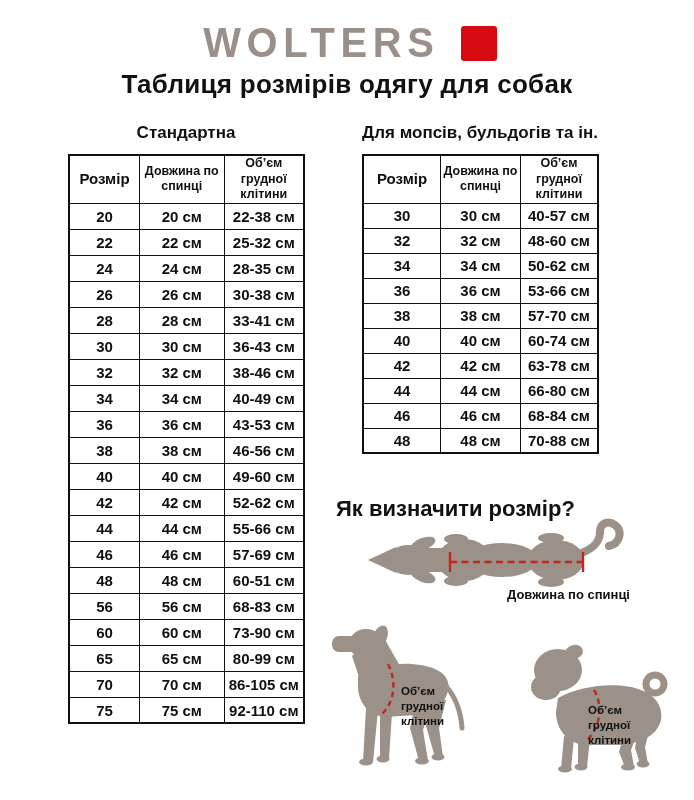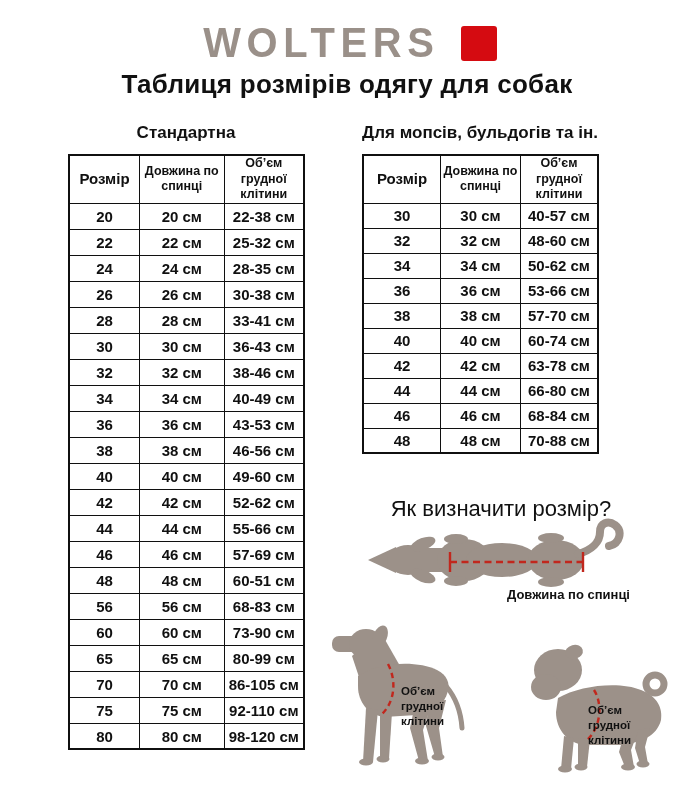--- a/index.html
+++ b/index.html
@@ -23,21 +23,21 @@
     border:1.4px solid #101010;text-align:center;vertical-align:middle;
     padding:0;font-weight:bold;color:#101010;
   }
   .size-table thead tr{height:43px;}
   .size-table.std tbody tr{height:26px;}
   .size-table.pug tbody tr{height:25px;}
   .size-table th{font-size:12.5px;line-height:1.25;}
   .size-table th.h-size{font-size:15px;margin-left:21px;}
   .size-table td{font-size:15px;}
   
-  .howto-heading{position:absolute;top:496px;left:336px;width:330px;text-align:center;font-size:22px;font-weight:normal;}
+  .howto-heading{position:absolute;top:496px;left:336px;width:330px;text-align:left;font-size:22px;font-weight:bold;}
   .svg-wrap{position:absolute;}
   .measure-caption{position:absolute;font-weight:bold;color:#111;}
   .back-caption{top:587px;left:378px;width:252px;text-align:right;font-size:13px;}
   .chest-caption{font-size:11.5px;line-height:1.3;}
   .chest-caption.dane{top:684px;left:401px;}
   .chest-caption.bulldog{top:703px;left:588px;}
 </style>
 </head>
 <body>
 
@@ -188,25 +188,20 @@
           <td>70 см</td>
           <td>86-105 см</td>
         </tr>
 
         <tr>
           <td>75</td>
           <td>75 см</td>
           <td>92-110 см</td>
         </tr>
 
-        <tr>
-          <td>80</td>
-          <td>80 см</td>
-          <td>98-120 см</td>
-        </tr>
       </tbody>
   </table>
 
   <table class="size-table pug">
     <colgroup>
         <col style="width:33%">
         <col style="width:34%">
         <col style="width:33%">
       </colgroup>
     <thead>

